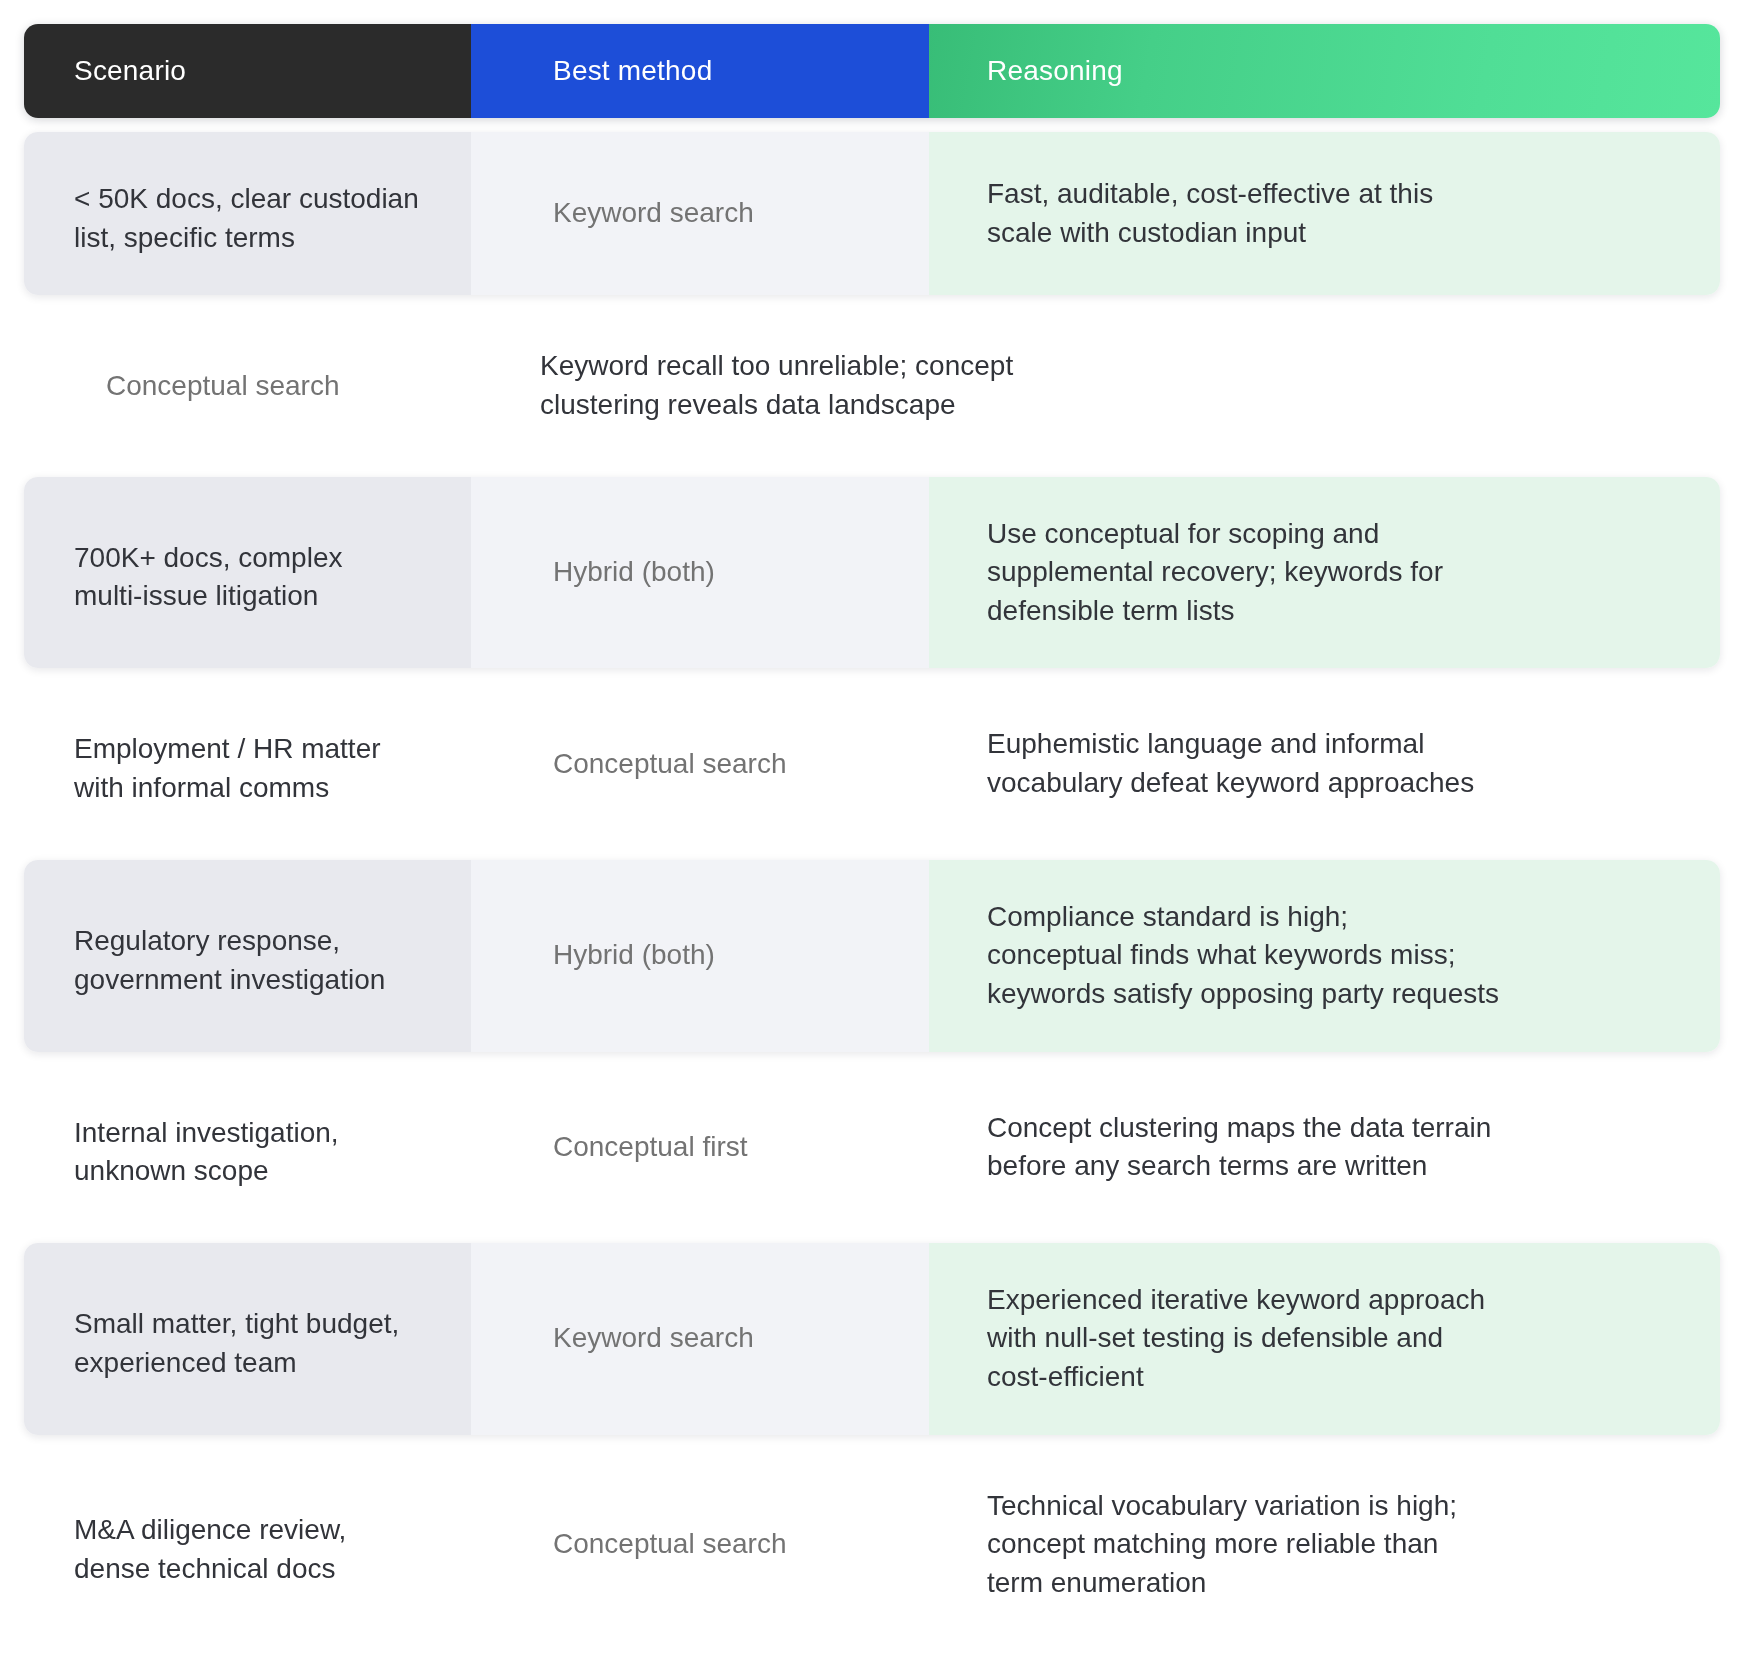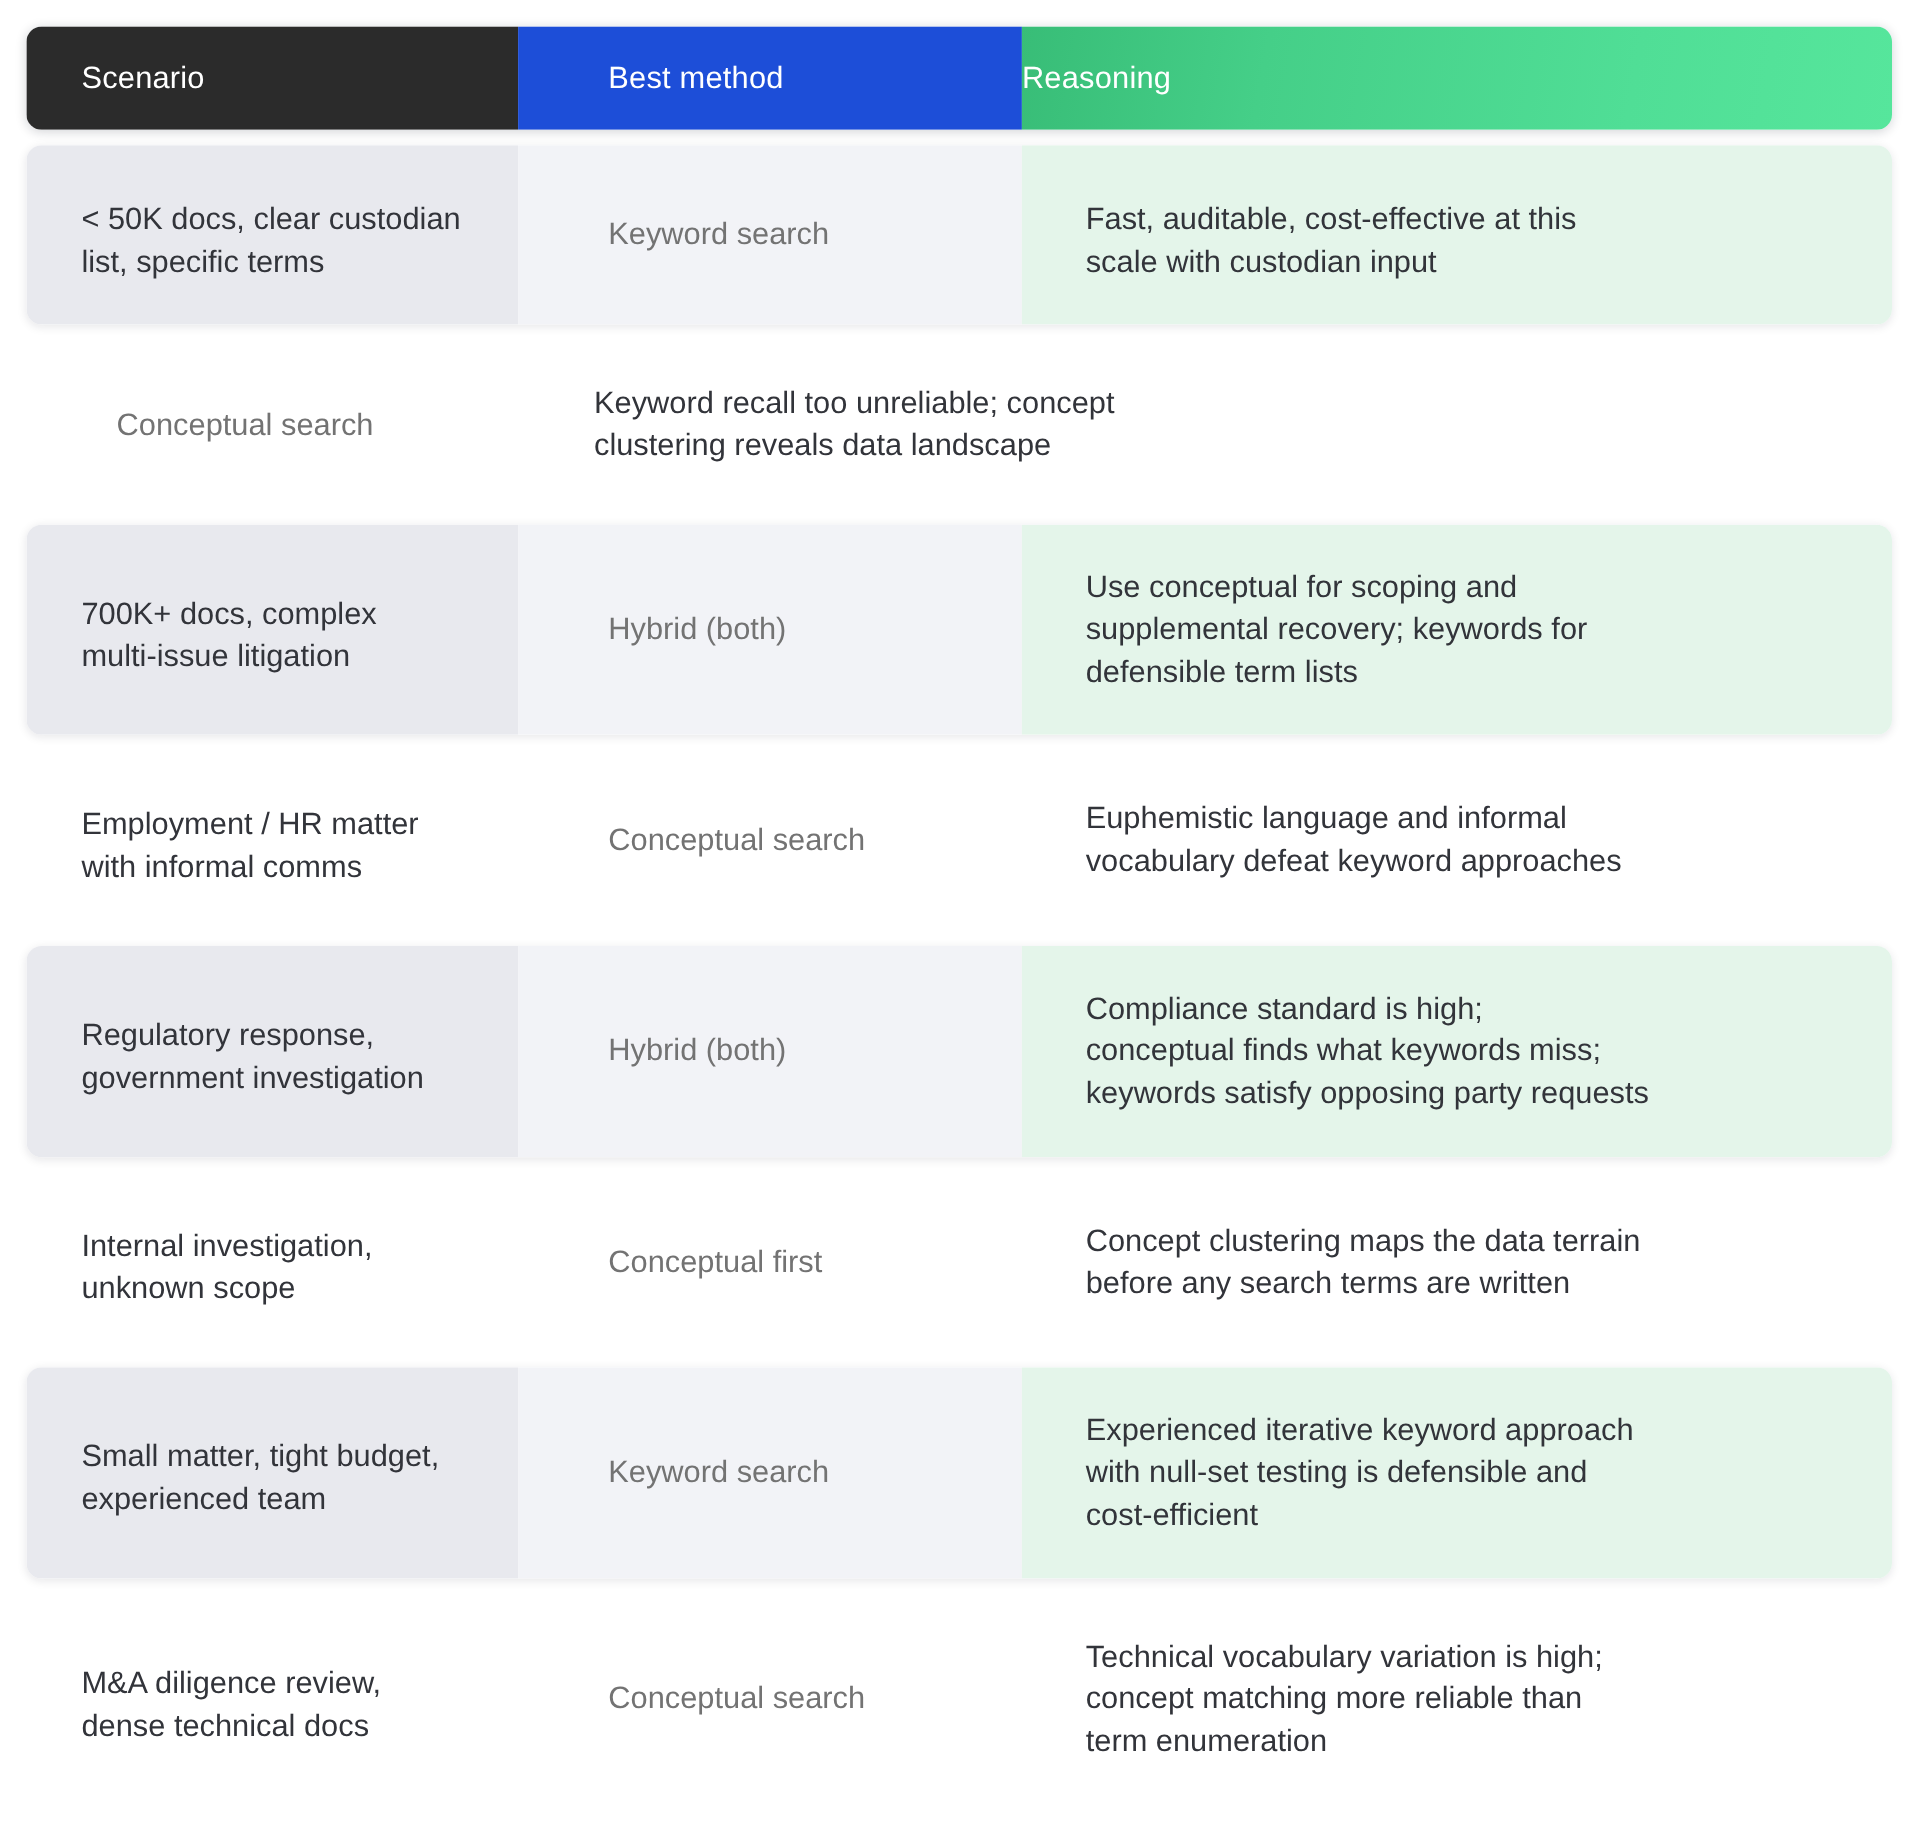--- a/index.html
+++ b/index.html
@@ -45,20 +45,21 @@
     padding-left: 50px;
   }
   .th-method {
     width: 458px;
     background: #1d4ed8;
     padding-left: 82px;
   }
   .th-reason {
     flex: 1;
     background: linear-gradient(100deg, #38bd77 0%, #45cf88 28%, #50de96 70%, #56e69c 100%);
+    padding-left: 58px;
   }
   .th-label {
     color: #ffffff;
     font-size: 28px;
     font-weight: 400;
     letter-spacing: .2px;
     line-height: 1;
   }
 
   
@@ -87,21 +88,21 @@
     box-sizing: border-box;
     display: flex;
     align-items: center;
   }
   .c-scenario { width: 447px; padding: 48px 40px 38px 50px; }
   .c-method   { width: 458px; padding: 38px 30px 38px 82px; }
   .c-reason   { flex: 1;      padding: 38px 60px 38px 58px; }
 
   .row.shaded .c-scenario { background: #e8e9ee; }
   .row.shaded .c-method   { background: #f2f3f7; }
-  .row.shaded .c-reason   { background: #e4f5ea; align-items: flex-end; }
+  .row.shaded .c-reason   { background: #e4f5ea; }
 
   .row.plain .c-scenario,
   .row.plain .c-method,
   .row.plain .c-reason { background: #ffffff; }
 
   .txt {
     color: #32343a;
     font-size: 28px;
     line-height: 1.38;
     font-weight: 400;

